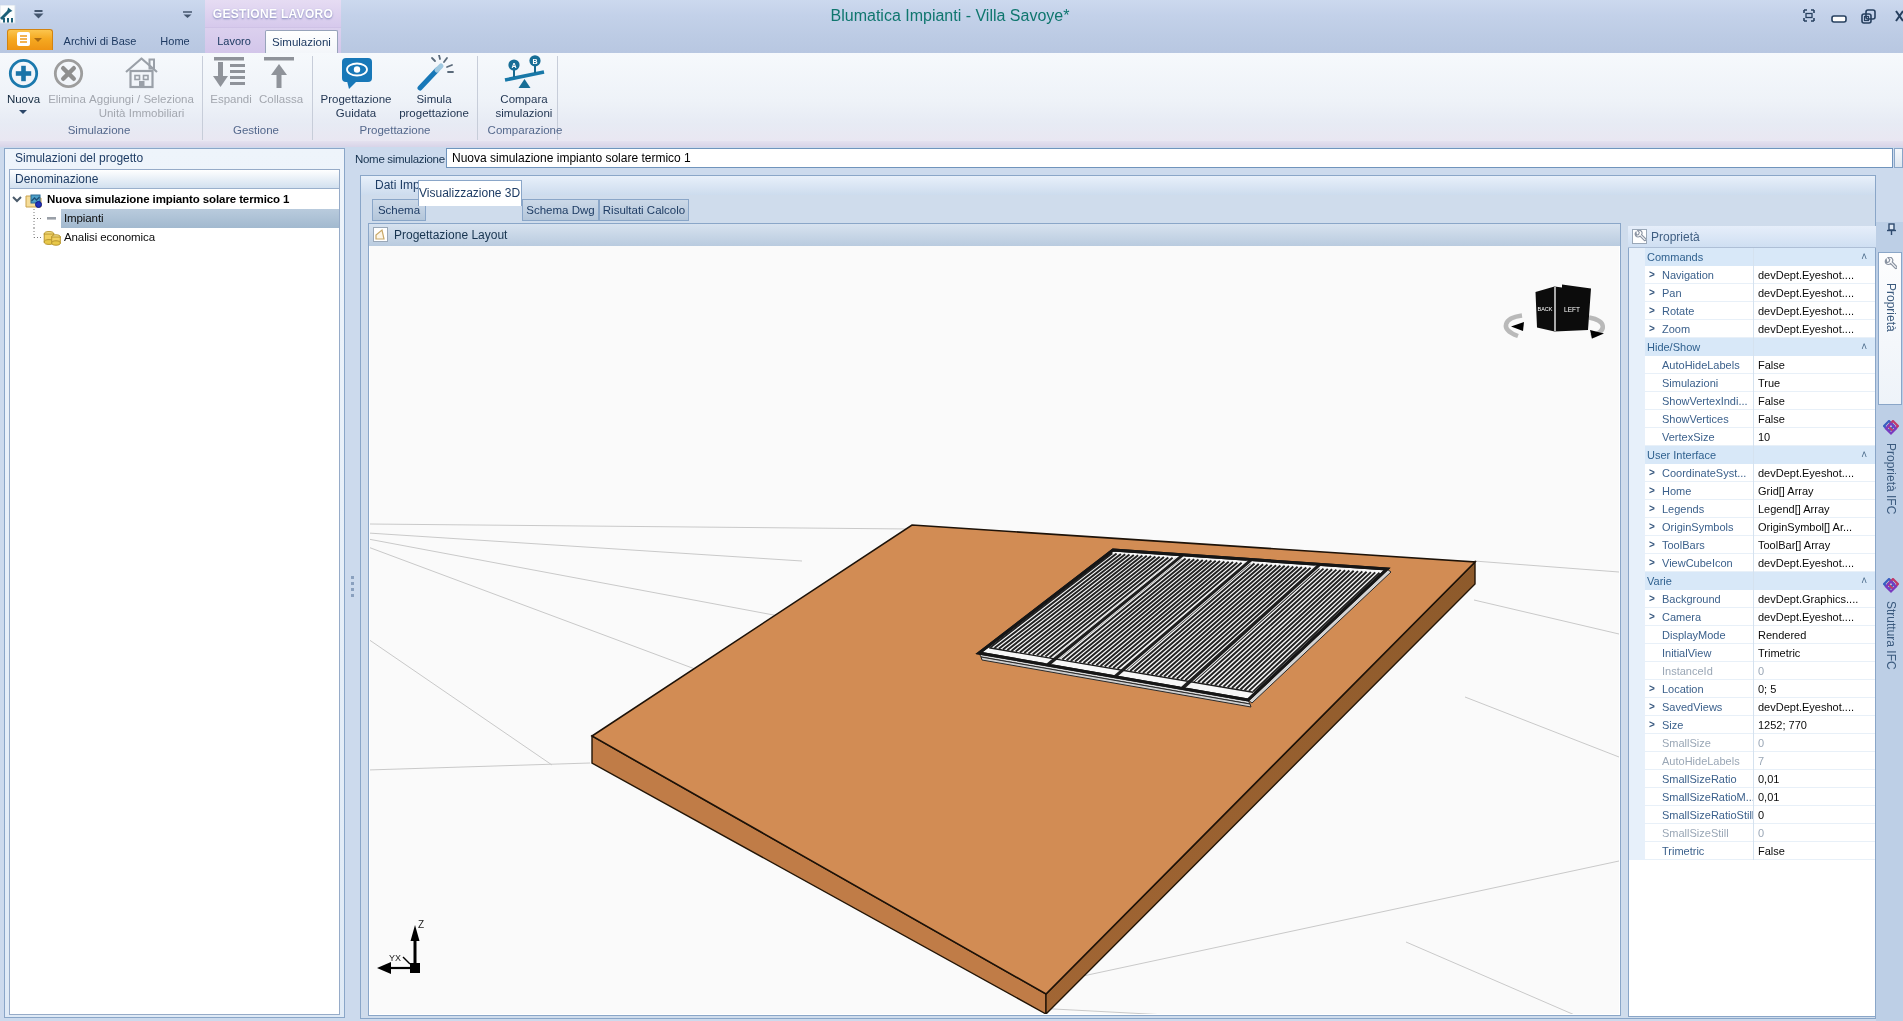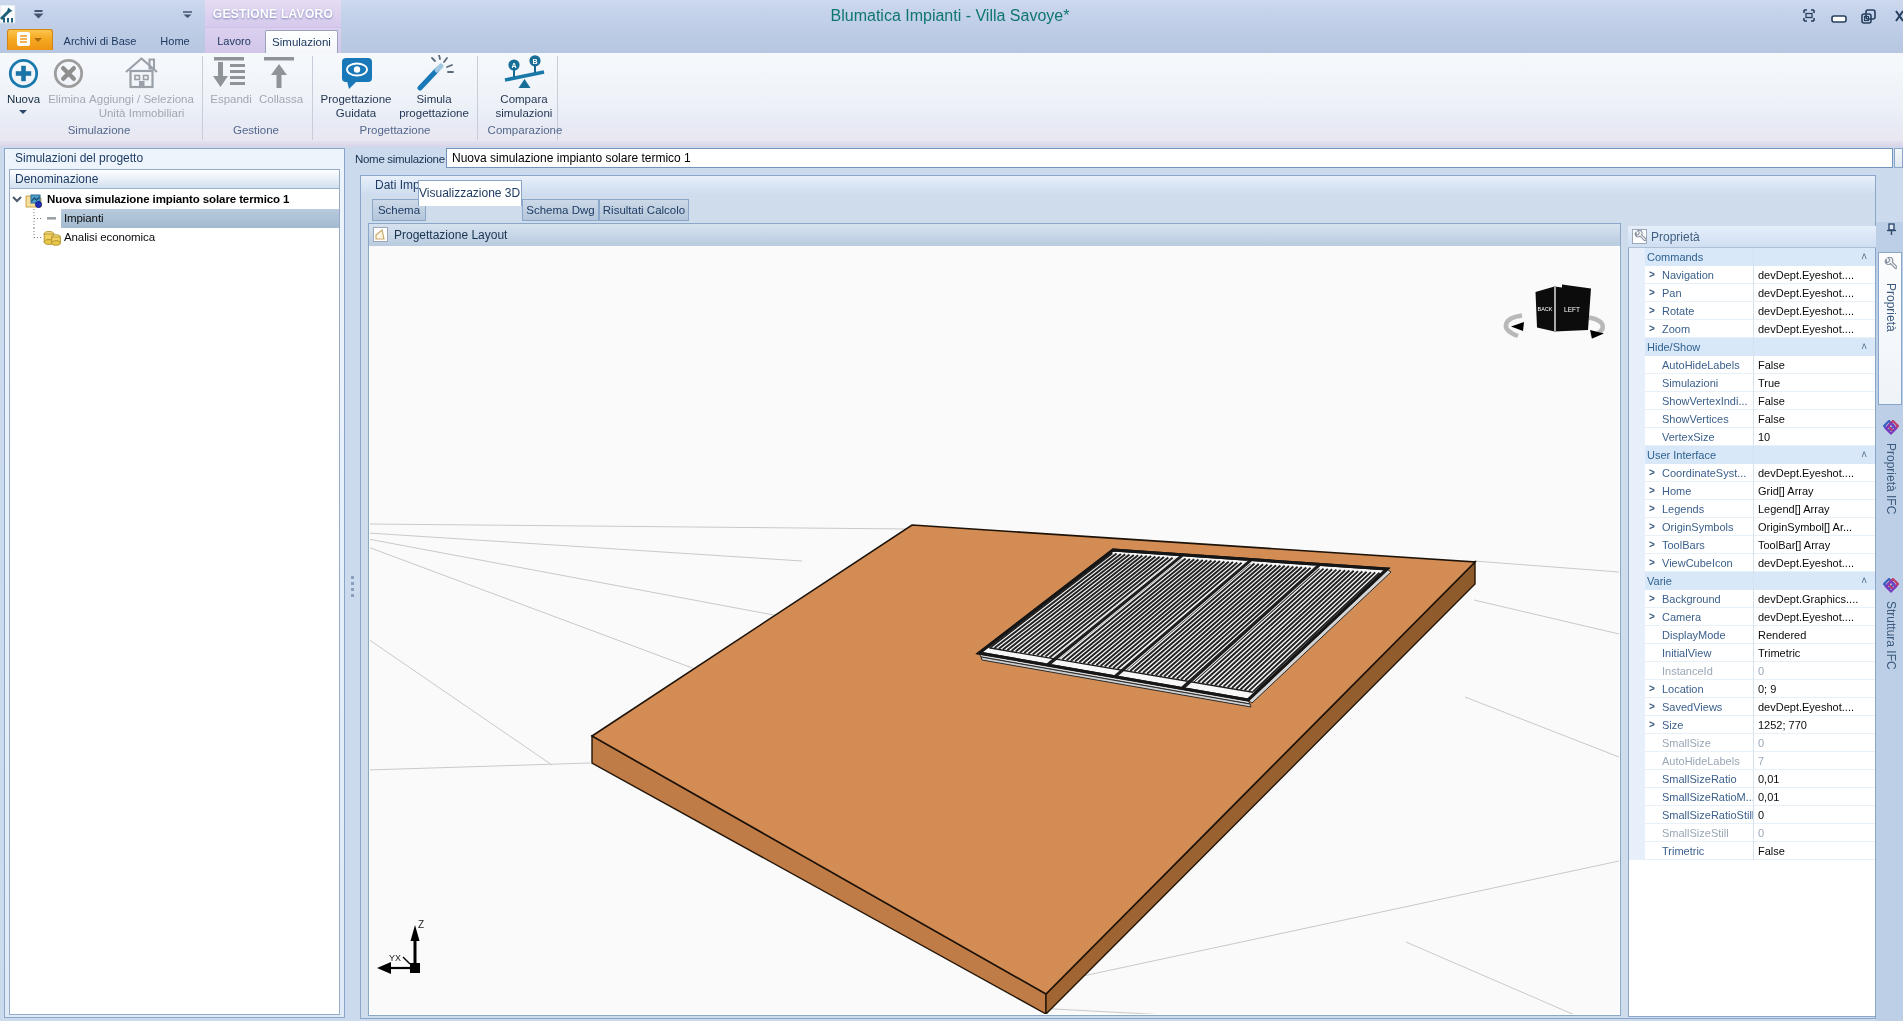--- a/index.html
+++ b/index.html
@@ -446,21 +446,21 @@
       <span class="pname">InitialView</span>
       <span class="pval">Trimetric</span>
     </div>
 <div class="prow pitem pgray">
       <span class="pname">InstanceId</span>
       <span class="pvalg">0</span>
     </div>
 <div class="prow pitem ">
       <span class="pexp">˃</span>
       <span class="pname">Location</span>
-      <span class="pval">0; 9</span>
+      <span class="pval">0; 5</span>
     </div>
 <div class="prow pitem ">
       <span class="pexp">˃</span>
       <span class="pname">SavedViews</span>
       <span class="pval">devDept.Eyeshot....</span>
     </div>
 <div class="prow pitem ">
       <span class="pexp">˃</span>
       <span class="pname">Size</span>
       <span class="pval">1252; 770</span>

